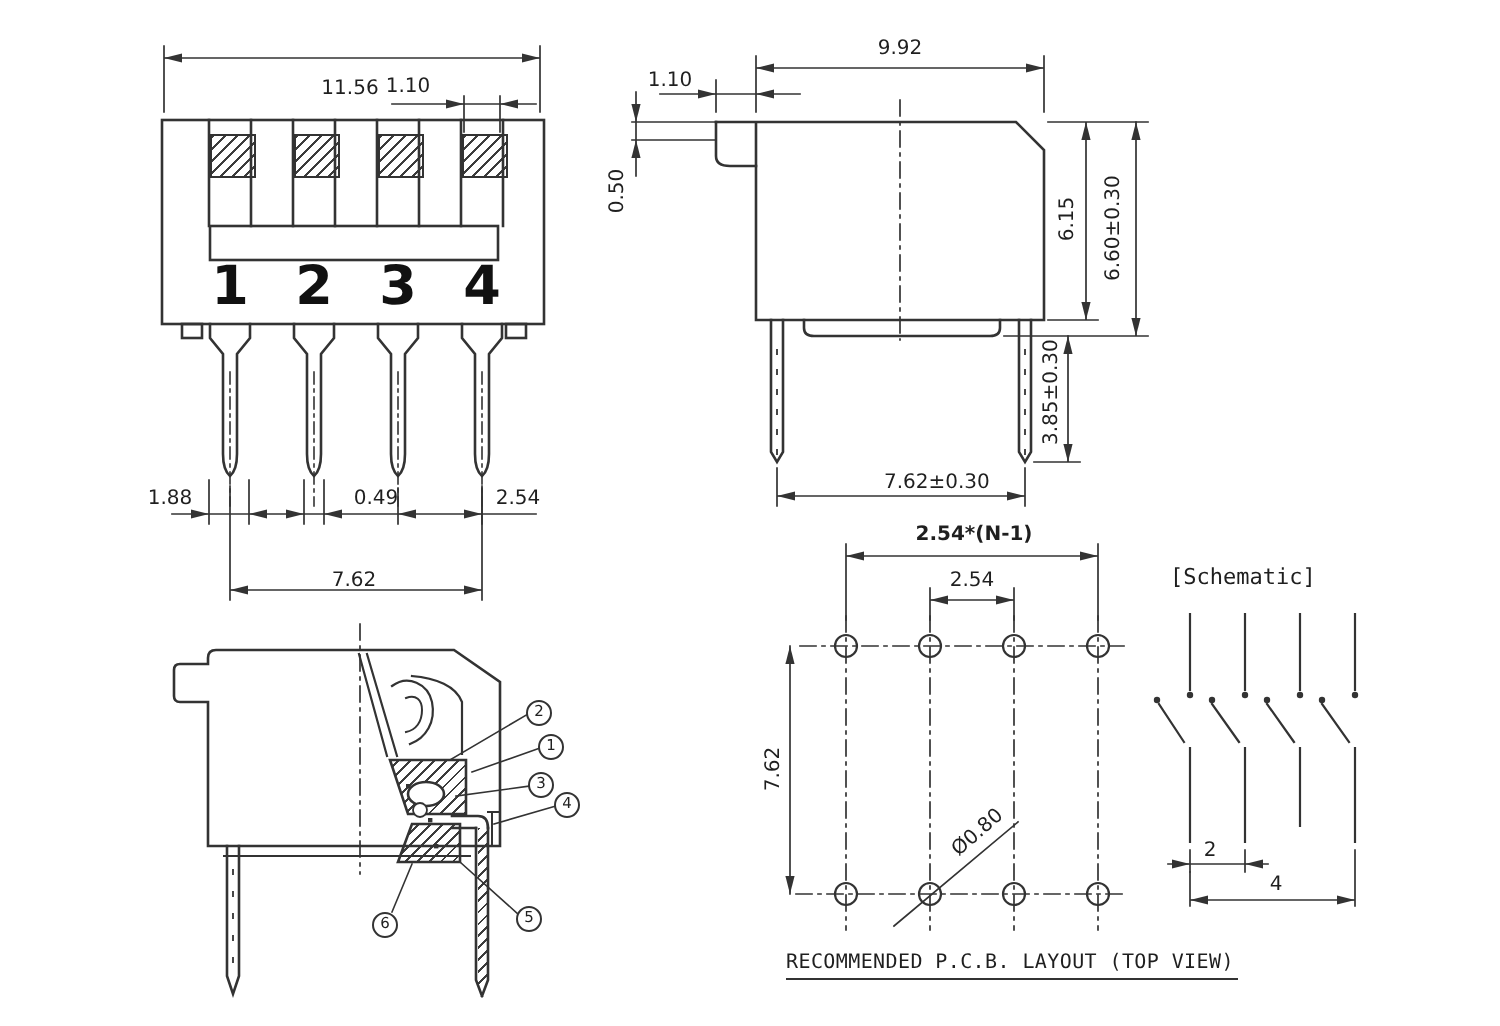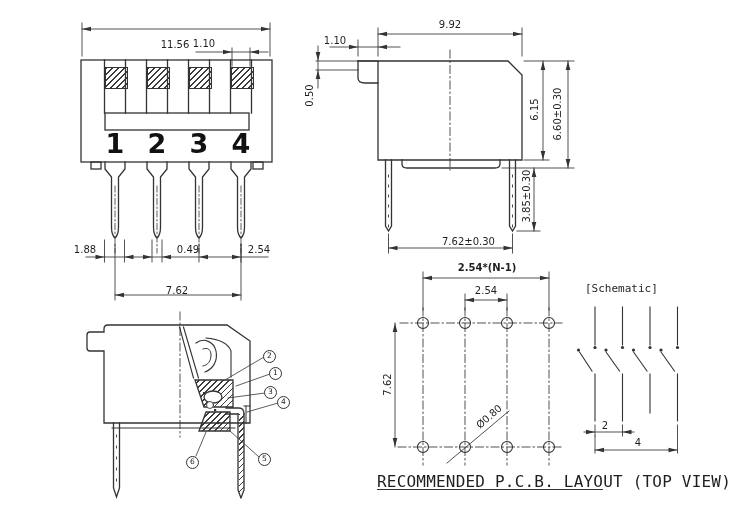--- a/index.html
+++ b/index.html
@@ -8,21 +8,21 @@
   #stage svg{position:absolute;left:0;top:0;z-index:2;}
   .hatch{position:absolute;z-index:1;
          background:repeating-linear-gradient(135deg,#3c3c3c 0 1px,transparent 1px 4.2px);}
   .hatch.bordered{border:1.1px solid #333;}
   .lbl{position:absolute;z-index:3;font-size:10px;line-height:11px;text-align:center;
        white-space:nowrap;color:#1f1f1f;}
   .rot{transform:rotate(-90deg);transform-origin:center center;}
   .rot45{transform:rotate(-41deg);transform-origin:center center;}
   .big{font-size:27px;font-weight:700;line-height:26px;color:#111;}
   .mono{font-family:"DejaVu Sans Mono",monospace;}
-  .caption{font-size:16px;letter-spacing:.2px;border-bottom:1.2px solid #333;padding-bottom:2px;}
+  .caption{font-size:10px;letter-spacing:.2px;border-bottom:1.2px solid #333;padding-bottom:2px;margin-left:16px;}
   .balloon{position:absolute;z-index:3;width:11px;height:11px;border:1px solid #333;border-radius:50%;
            background:#fff;font-size:7.5px;line-height:10.5px;text-align:center;color:#222;}
 </style>
 </head>
 <body>
 
 <div id="stage">
 
   <div class="hatch bordered" style="left:104.5px;top:67px;width:21px;height:20px;"></div>
   <div class="hatch bordered" style="left:146.5px;top:67px;width:21px;height:20px;"></div>

